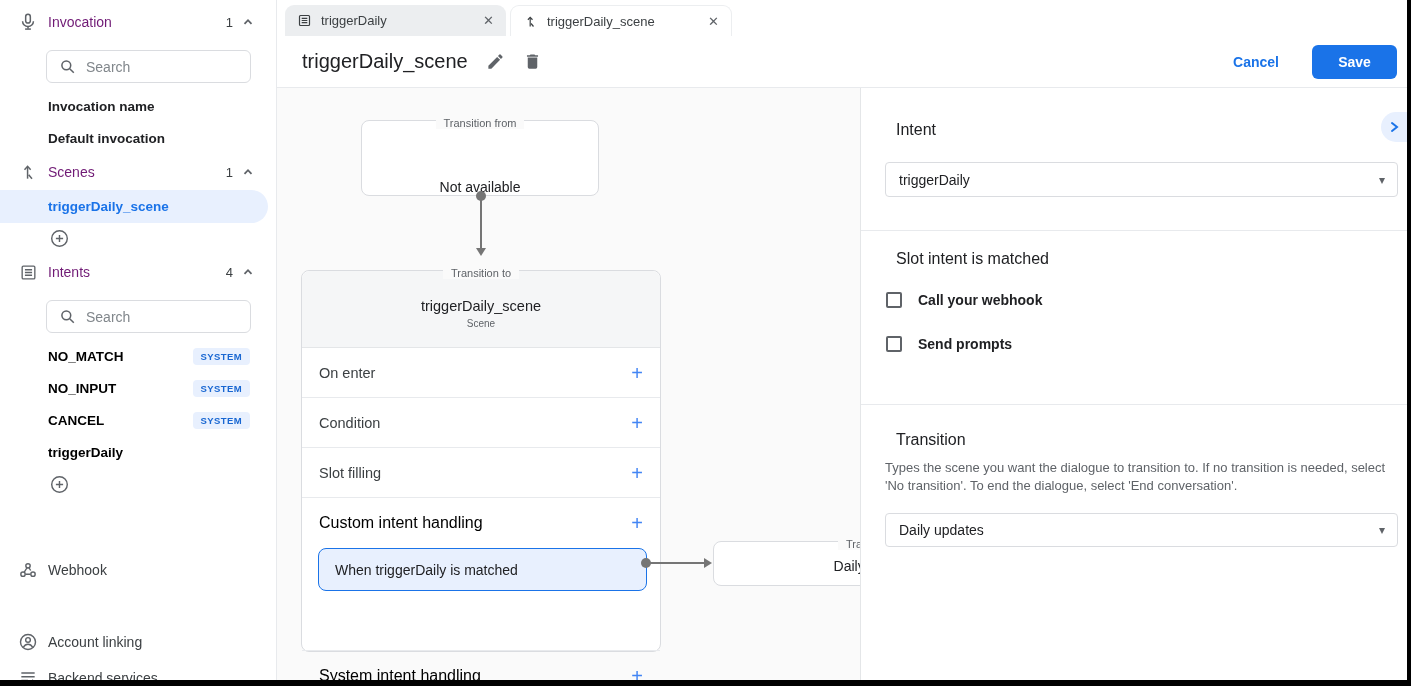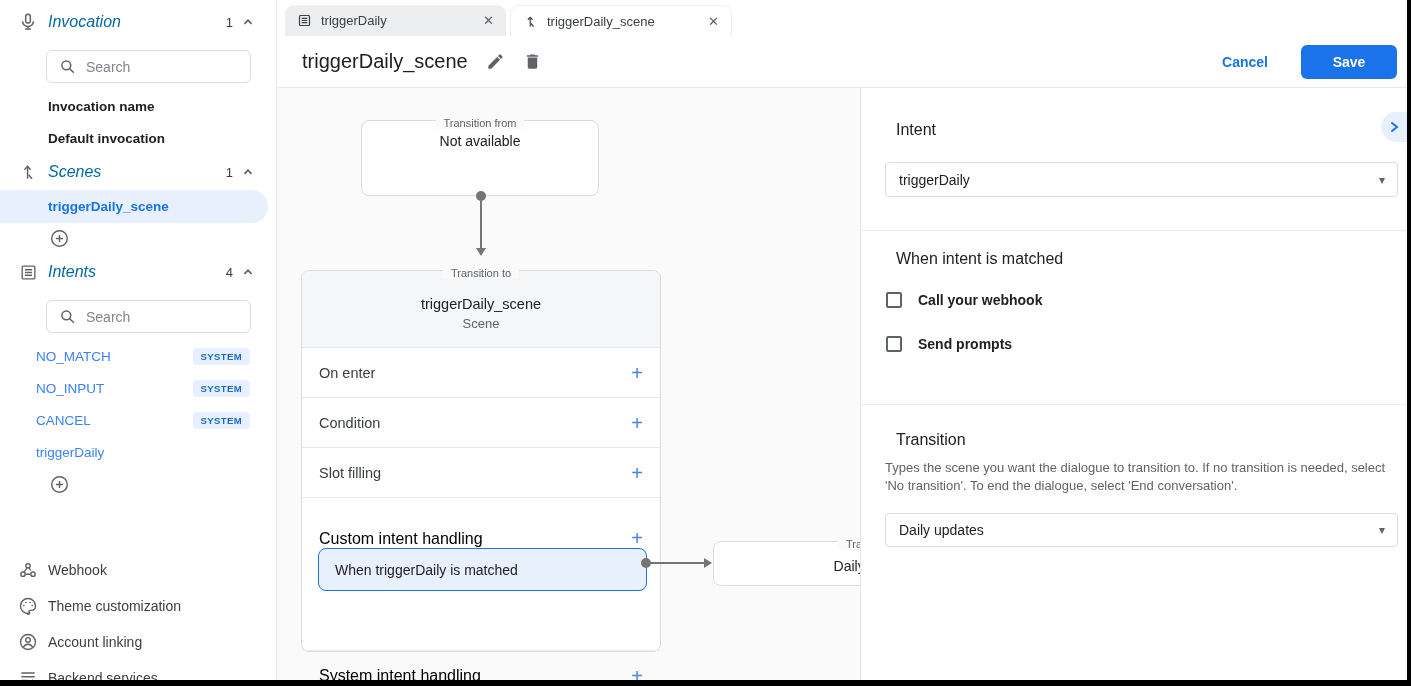--- a/index.html
+++ b/index.html
@@ -5,76 +5,76 @@
   * { margin:0; padding:0; box-sizing:border-box; }
   html,body { width:1411px; height:686px; background:#000; overflow:hidden;
     font-family:"Liberation Sans", sans-serif; }
   #app { position:absolute; left:0; top:0; width:1407px; height:680px; background:#fff; overflow:hidden; }
 
   
   #sidebar { position:absolute; left:0; top:0; width:277px; height:680px; background:#fff; border-right:1px solid #e8eaed; }
   .sb-abs { position:absolute; }
   .sb-header { left:0; width:277px; height:32px; display:flex; align-items:center; }
   .sb-header .sb-ic { width:24px; margin-left:16px; display:flex; justify-content:center; }
-  .sb-header .sb-label { margin-left:8px; font-size:16px; color:#0369a1;font-style:italic; }
+  .sb-header .sb-label { margin-left:8px; font-size:14px; color:#701a75; }
   .sb-header .sb-right { position:absolute; right:22px; display:flex; align-items:center; gap:8px; }
   .sb-count { font-size:13px; color:#3c4043; }
   .searchbox { left:46px; width:205px; height:33px; border:1px solid #dadce0; border-radius:6px; background:#fff; display:flex; align-items:center; padding-left:12px; gap:10px; }
   .searchbox input { border:none; outline:none; font-size:14px; color:#202124; width:130px; background:transparent; font-family:inherit; }
   .searchbox input::placeholder { color:#80868b; }
   .sb-item { left:48px; font-size:13.5px; font-weight:bold; color:#202124; }
   .sb-pill { left:0; width:268px; height:33px; background:#e8f0fe; border-radius:0 17px 17px 0; display:flex; align-items:center; }
   .sb-pill span { margin-left:48px; font-size:13.5px; font-weight:bold; color:#1a73e8; }
   .sb-add { left:50px; }
   .sb-link { left:0; width:277px; height:28px; display:flex; align-items:center;margin-top:16px; }
   .sb-link .sb-ic { width:24px; margin-left:16px; display:flex; justify-content:center; }
   .sb-link .sb-label { margin-left:8px; font-size:14px; color:#3c4043; }
   .intent-row { left:0; width:277px; height:24px; display:flex; align-items:center; }
-  .intent-row .name { margin-left:36px; font-size:13.5px; font-weight:normal; color:#3b82f6; }
+  .intent-row .name { margin-left:48px; font-size:13.5px; font-weight:bold; color:#000000; }
   .badge { position:absolute; right:27px; background:#e8f0fe; color:#1967d2; font-size:9.5px; font-weight:bold; letter-spacing:.4px; padding:3px 8px; border-radius:4px; }
 
   
   #main { position:absolute; left:277px; top:0; width:1130px; height:680px; }
   #tabbar { position:absolute; left:0; top:0; width:100%; height:36px; background:#fff; }
   .tab { position:absolute; top:5px; height:31px; border-radius:9px 9px 0 0; display:flex; align-items:center; padding:0 12px; cursor:pointer; }
   .tab .tlabel { font-size:13px; color:#3c4043; margin-left:9px; }
   .tab .tclose { margin-left:auto; color:#5f6368; font-size:13px; padding-left:10px; }
   #tab1 { left:8px; width:221px; background:#eceef0; }
   #tab2 { left:233px; width:222px; background:#fff; border:1px solid #eceef0; border-bottom:none; }
 
   #pagehead { position:absolute; left:0; top:36px; width:100%; height:52px; background:#fff; border-bottom:1px solid #e8eaed; display:flex; align-items:center; }
   #page-title { margin-left:25px; font-size:20px; color:#202124; }
   .head-ic { margin-left:18px; cursor:pointer; display:flex; }
   #head-spacer { flex:1; }
   #cancel-btn { color:#1a73e8; font-size:14px; font-weight:bold; cursor:pointer; margin-right:33px; }
-  #save-btn { background:#1a73e8; color:#fff; font-size:14px; font-weight:bold; border:none; border-radius:6px; width:96px; height:34px; margin-right:10px; cursor:pointer; font-family:inherit; }
+  #save-btn { background:#1a73e8; color:#fff; font-size:14px; font-weight:bold; border:none; border-radius:6px; width:85px; height:34px; margin-right:10px; cursor:pointer; font-family:inherit; }
 
   
   #canvas { position:absolute; left:0; top:88px; width:583px; height:592px; background:#fafafa; overflow:hidden; }
   .legend { position:absolute; top:-8px; left:0; width:100%; text-align:center; }
   .legend span { background:#fafafa; padding:0 8px; font-size:11px; color:#5f6368; }
   .nodebox { position:absolute; background:#fff; border:1px solid #dadce0; border-radius:8px; }
-  #tfrom { left:84px; top:32px; width:238px; height:76px; display:flex; align-items:flex-start; justify-content:center; }
+  #tfrom { left:84px; top:32px; width:238px; height:76px; display:flex; align-items:flex-end; justify-content:center; }
   #tfrom .nb-text { font-size:14px; color:#202124; margin-top:12px; }
   .dot { position:absolute; width:10px; height:10px; border-radius:50%; background:#757575; }
   .vline { position:absolute; width:2px; background:#757575; }
   .hline { position:absolute; height:2px; background:#757575; }
   .arrow-down { position:absolute; width:0; height:0; border-left:5px solid transparent; border-right:5px solid transparent; border-top:8px solid #757575; }
   .arrow-right { position:absolute; width:0; height:0; border-top:5px solid transparent; border-bottom:5px solid transparent; border-left:8px solid #757575; }
 
   #scene-card { left:24px; top:182px; width:360px; height:382px; }
   #scene-card-header { height:77px; background:#f5f6f7; border-bottom:1px solid #e4e6e8; border-radius:8px 8px 0 0; display:flex; flex-direction:column; align-items:center; justify-content:center; }
   #scene-card-title { font-size:14.5px; color:#202124; margin-top:8px; }
-  #scene-card-sub { font-size:13px; color:#5f6368; margin-top:4px; }
+  #scene-card-sub { font-size:10px; color:#5f6368; margin-top:4px; }
   .card-row { display:flex; align-items:center; padding:0 17px; border-bottom:1px solid #e8eaed; }
   .card-row.h50 { height:50px; }
   .card-row .row-label { font-size:14.5px; color:#3c4043; }
   .plus { margin-left:auto; color:#4285f4; font-size:20px; font-weight:400; cursor:pointer; line-height:1; }
   #row-custom { height:153px; border-bottom:1px solid #e8eaed; position:relative; }
-  #row-custom .rtop { display:flex; align-items:flex-end; padding:0 17px; height:50px; }
+  #row-custom .rtop { display:flex; align-items:center; padding:0 17px; height:50px; }
   #matched-node { position:absolute; left:16px; top:50px; width:329px; height:43px; background:#e8f0fe; border:1px solid #1a73e8; border-radius:8px; display:flex; align-items:center; cursor:pointer; }
   #matched-node span { margin-left:16px; font-size:14px; color:#202124; }
   #row-system { height:50px; display:flex; align-items:center; padding:0 17px; }
 
   #target-card { left:436px; top:453px; width:326px; height:45px; display:flex; align-items:center; justify-content:center; }
   #target-card .nb-text { font-size:14px; color:#202124; margin-top:4px; }
 
   
   #panel { position:absolute; left:583px; top:88px; width:547px; height:592px; background:#fff; border-left:1px solid #e4e6e8; }
   .panel-h { position:absolute; left:35px; font-size:16px; color:#202124; }
@@ -207,32 +207,20 @@
         <svg width="20" height="20" viewBox="0 0 24 24" fill="none" stroke="#5f6368" stroke-width="1.7">
           <circle cx="6" cy="17" r="2.6"></circle>
             <circle cx="18" cy="17" r="2.6"></circle>
             <circle cx="12" cy="7" r="2.6"></circle>
           <path d="M10.8 9.3 L7.5 14.6 M13.2 9.3 L15.2 12.6 M9 17h6"></path>
         </svg>
       </span>
       <span class="sb-label">Webhook</span>
     </div>
 
-    <div class="sb-abs sb-link" style="top:576px">
-      <span class="sb-ic">
-        <svg width="20" height="20" viewBox="0 0 24 24" fill="none" stroke="#5f6368" stroke-width="1.7">
-          <path d="M12 21a9 9 0 1 1 9-9c0 3-2 5.2-5 5.2h-1.6c-.8 0-1.3.6-1.3 1.3 0 .4.2.7.4 1 .3.4.5.8.5 1.2 0 .7-.6 1.3-2 1.3z"></path>
-          <circle cx="7" cy="11.5" r="1" fill="#5f6368" stroke="none"></circle>
-            <circle cx="9.5" cy="7.8" r="1" fill="#5f6368" stroke="none"></circle>
-            <circle cx="14.5" cy="7.8" r="1" fill="#5f6368" stroke="none"></circle>
-            <circle cx="17" cy="11.5" r="1" fill="#5f6368" stroke="none"></circle>
-        </svg>
-      </span>
-      <span class="sb-label">Theme customization</span>
-    </div>
 
     <div class="sb-abs sb-link" style="top:612px">
       <span class="sb-ic">
         <svg width="20" height="20" viewBox="0 0 24 24" fill="none" stroke="#5f6368" stroke-width="1.7">
           <circle cx="12" cy="12" r="9"></circle>
             <circle cx="12" cy="9.5" r="2.8"></circle>
             <path d="M6.5 18.2c1.2-2.3 3.2-3.6 5.5-3.6s4.3 1.3 5.5 3.6"></path>
         </svg>
       </span>
       <span class="sb-label">Account linking</span>
@@ -352,21 +340,21 @@
 
       <div class="panel-h" style="top:33px">Intent</div>
 
       <div class="dropdown" style="top:74px">
         <span class="dd-val">triggerDaily</span>
         <span class="dd-caret">▾</span>
       </div>
 
       <div class="p-divider" style="top:142px"></div>
 
-      <div class="panel-h" style="top:162px">When intent is matched</div>
+      <div class="panel-h" style="top:162px">Slot intent is matched</div>
 
       <div class="cb-row" style="top:204px">
         <span class="cb-box"></span>
         <span class="cb-label">Call your webhook</span>
       </div>
       <div class="cb-row" style="top:248px">
         <span class="cb-box"></span>
         <span class="cb-label">Send prompts</span>
       </div>
 

